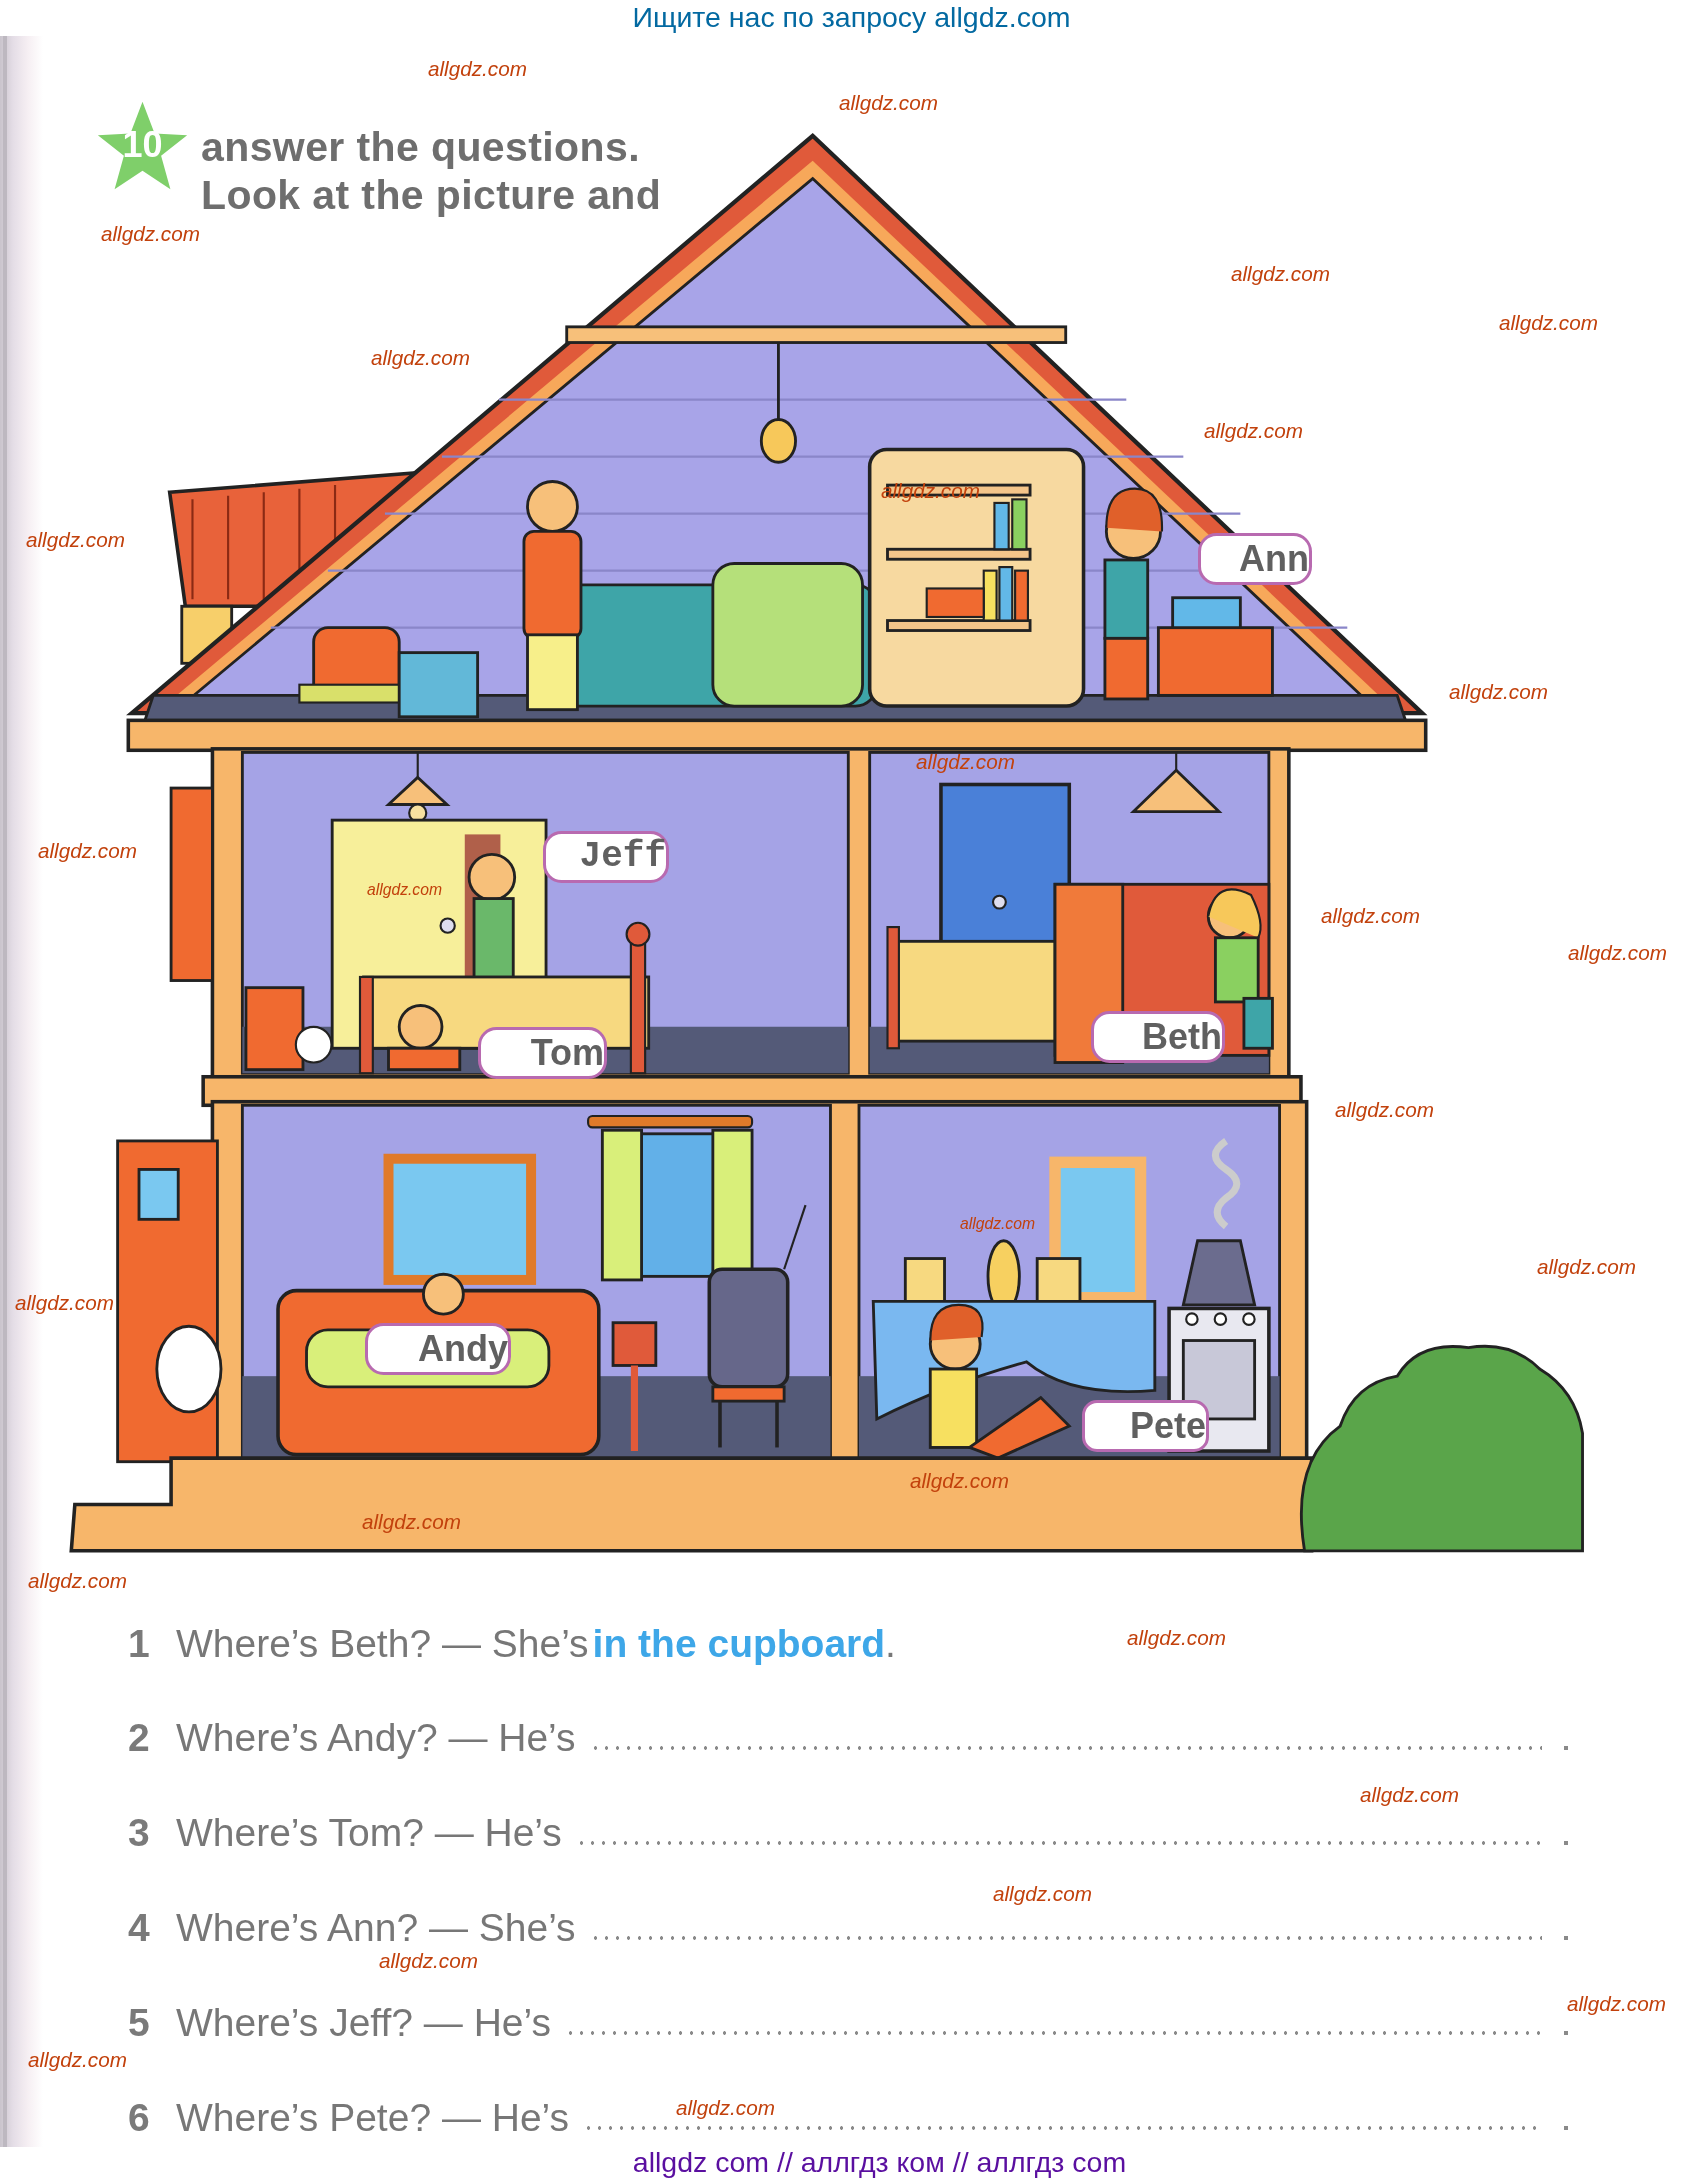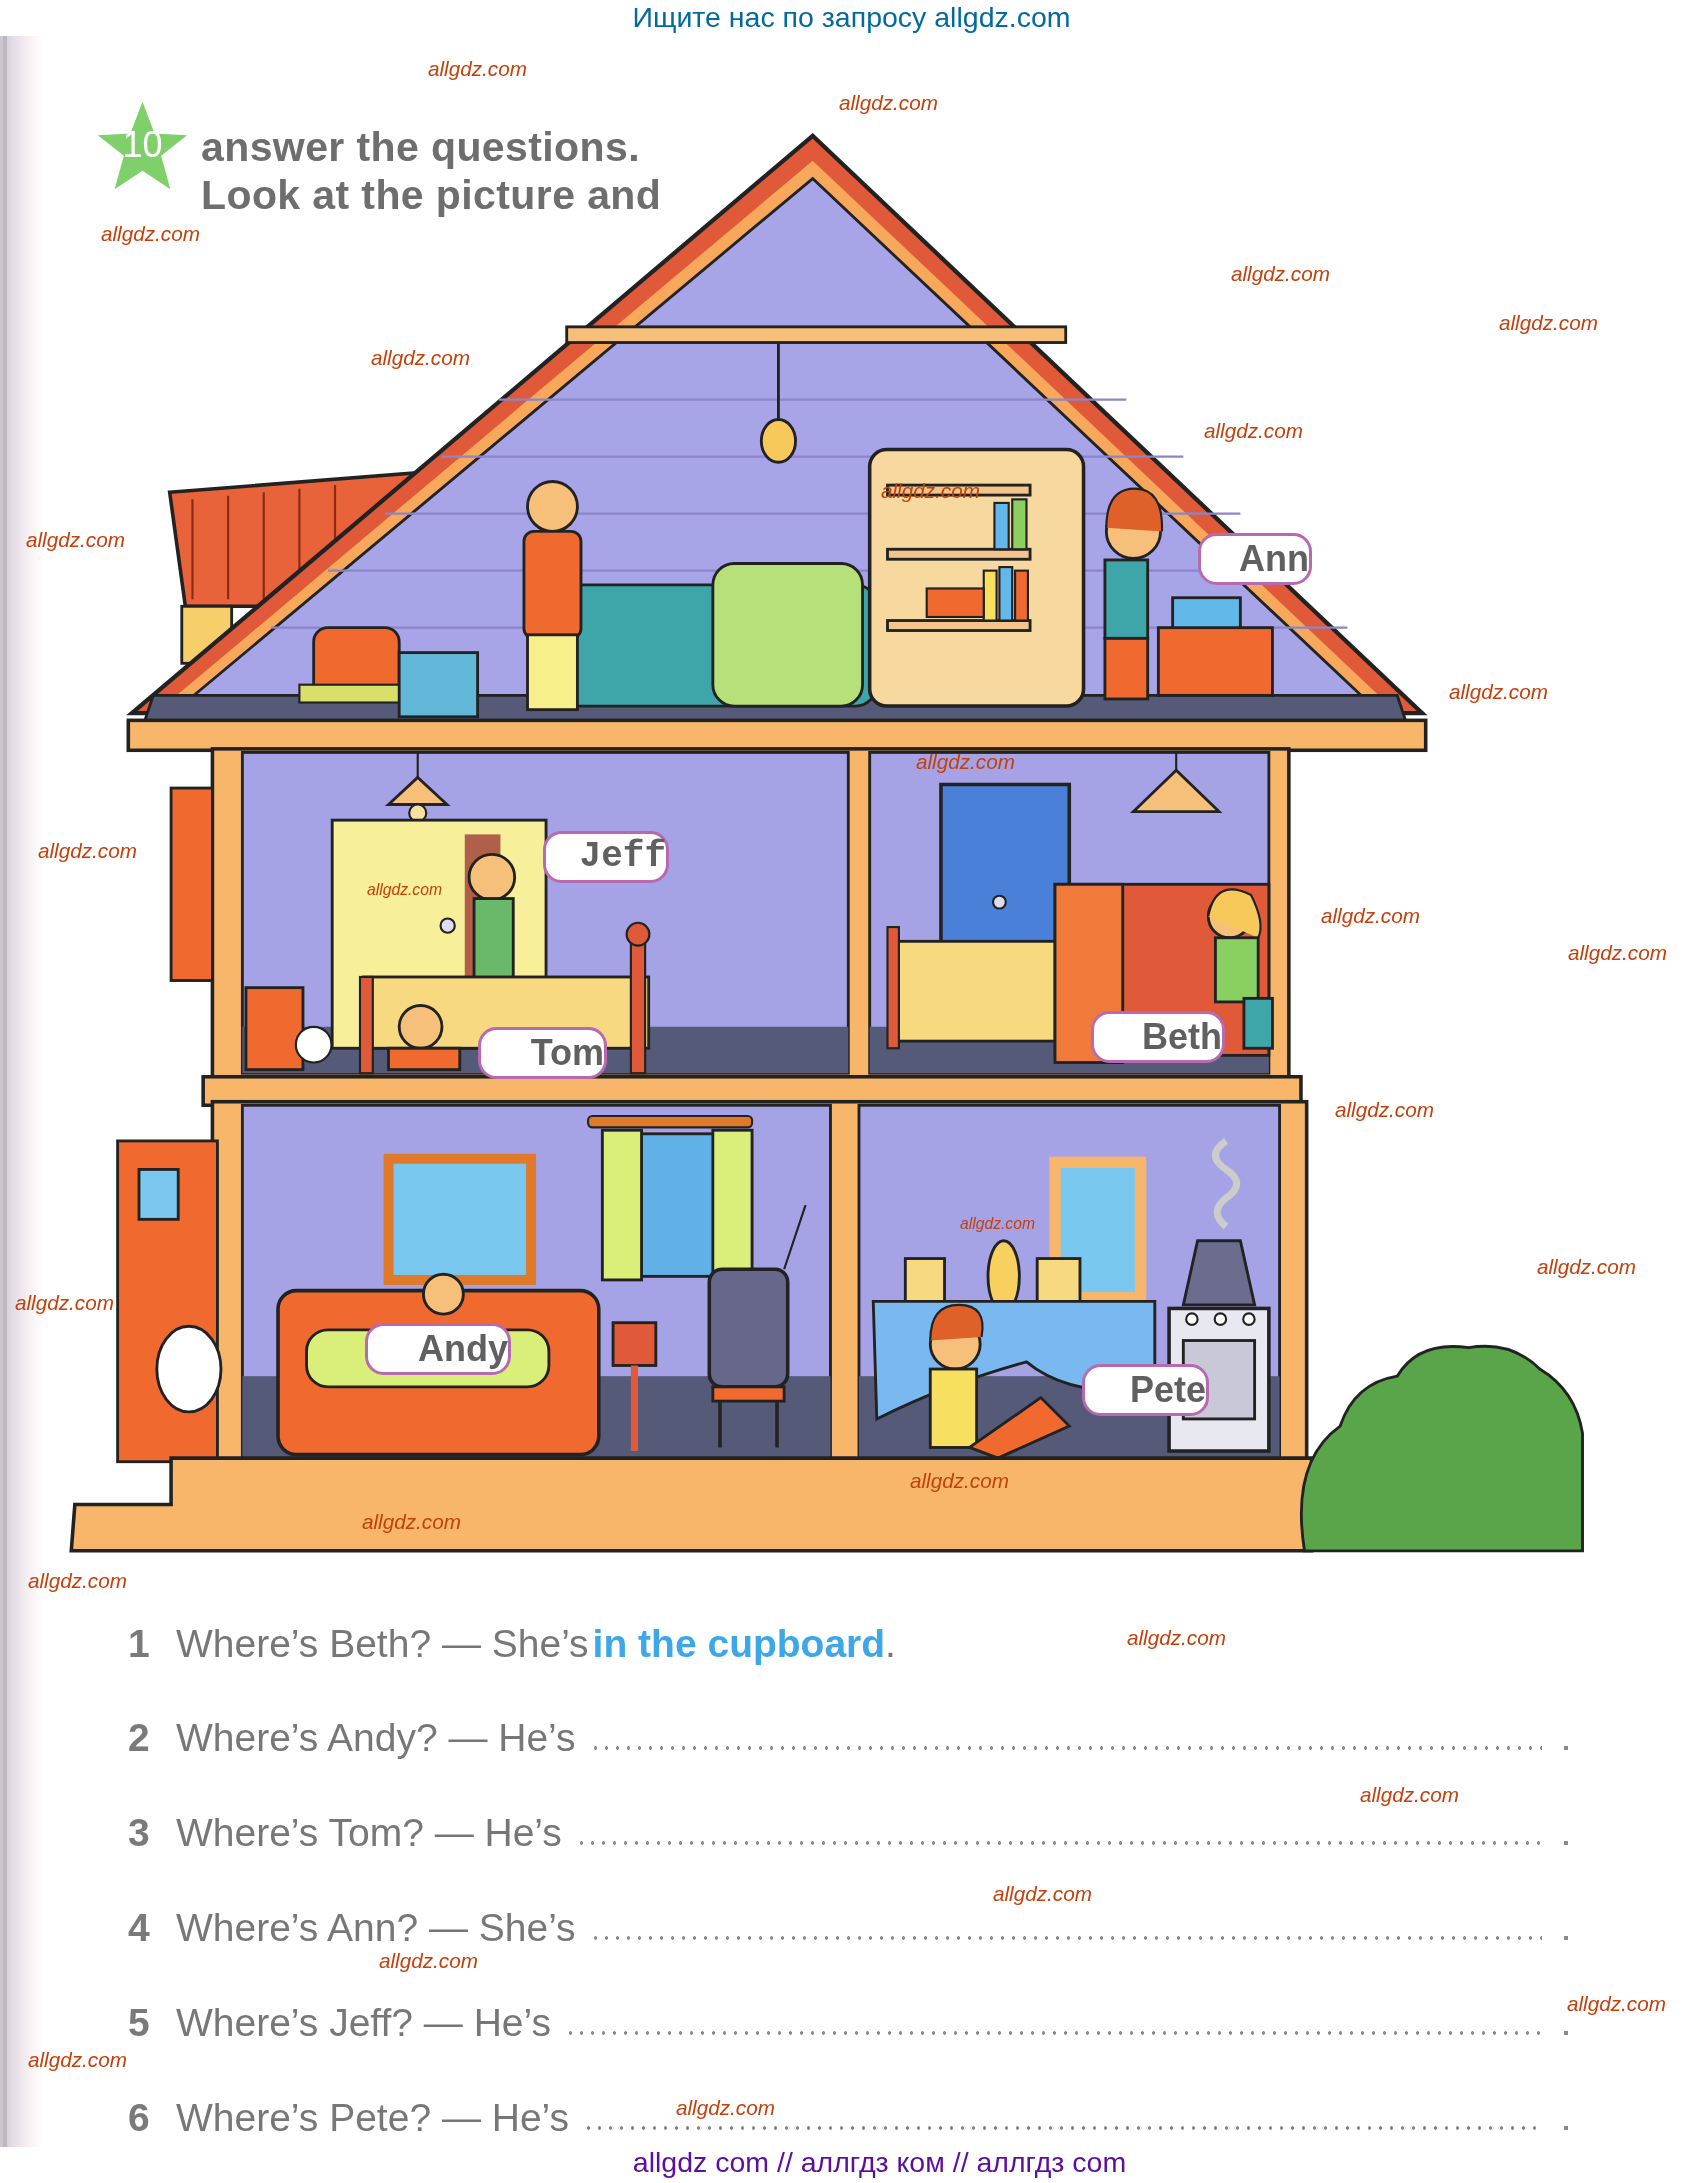--- a/index.html
+++ b/index.html
@@ -22,21 +22,21 @@
     position: absolute; top: 2145px; left: 0; width: 100%; text-align: center;
     color: #5a0fa0; font-size: 28.5px; line-height: 34px; padding-left: 28px;
   }
   .wm { position: absolute; color: #c2410c; font-size: 20.7px; white-space: nowrap; line-height: 23px; font-style: italic; }
   .wm.small { font-size: 15.7px; }
 
   
   .star { position: absolute; left: 96px; top: 100px; width: 93px; height: 93px; }
   .star-num {
     position: absolute; left: 96px; top: 123px; width: 93px; text-align: center;
-    color: #ffffff; font-weight: normal; font-size: 36px; line-height: 43px;
+    color: #ffffff; font-weight: bold; font-size: 36px; line-height: 43px;
   }
   .instruction {
     position: absolute; left: 201px; top: 123px; color: #6e6e6e;
     font-size: 41px; line-height: 48px; font-weight: bold; letter-spacing: 0.4px;
   }
 
   
   .house { position: absolute; left: 0; top: 0; width: 1703px; height: 1569px; }
   .name-tag {
     position: absolute; background: #ffffff; border: 3.6px solid #b86ab0; border-radius: 18.5px;
@@ -244,21 +244,21 @@
 <div class="instruction">
   <div>answer the questions.</div>
   <div>Look at the picture and</div>
 </div>
 
 <div class="name-tag" style="left:1198px;top:533px;width:108px;">Ann</div>
 <div class="name-tag" style="left:543px;top:831px;width:120px;font-family:Liberation Mono, monospace;">Jeff</div>
 <div class="name-tag" style="left:478px;top:1027px;width:123px;">Tom</div>
 <div class="name-tag" style="left:1091px;top:1011px;width:128px;">Beth</div>
 <div class="name-tag" style="left:365px;top:1323px;width:140px;">Andy</div>
-<div class="name-tag" style="left:1082px;top:1364px;width:121px;">Pete</div>
+<div class="name-tag" style="left:1082px;top:1400px;width:121px;border-radius:15px;">Pete</div>
 
 <div class="q" style="top:1619px;">
   <span class="num">1</span>
   <span class="text">Where’s Beth? — She’s</span>
   <span class="answer">in the cupboard</span>
   <span class="period">.</span>
 </div>
 
 <div class="q" style="top:1713px;">
   <span class="num">2</span>

